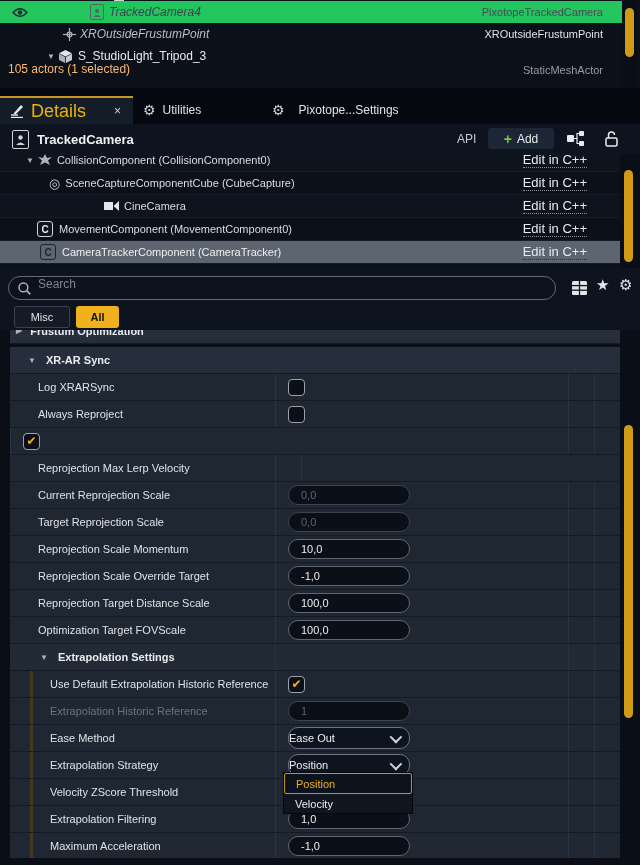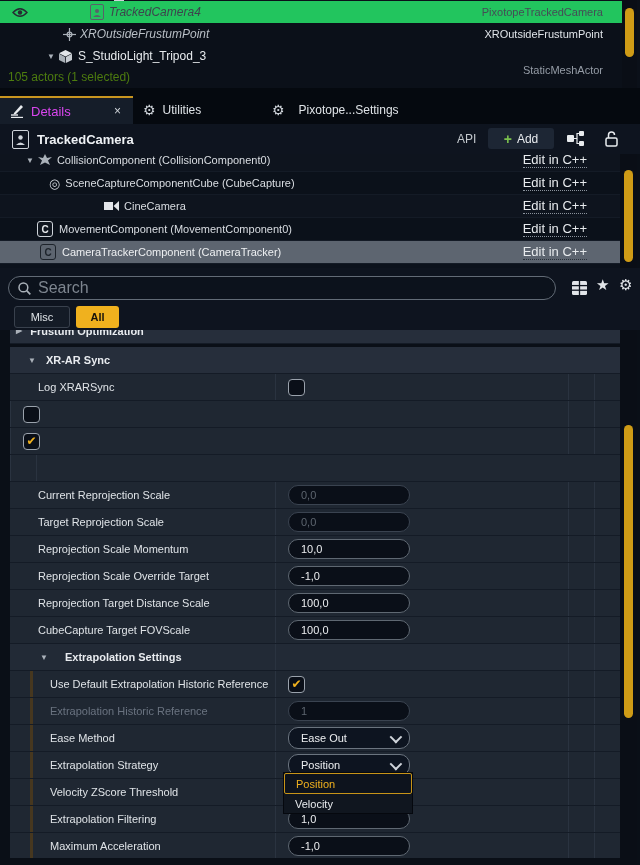--- a/index.html
+++ b/index.html
@@ -35,42 +35,42 @@
   .crow.alt{background:#0b111a;}
   .csel{background:#5d6570;}
   .edit{position:absolute;right:33px;color:#e8ebee;border-bottom:1px dotted #8a929c;font-size:13px;}
   .cicon{width:14px;height:14px;border:1px solid #cfd4da;border-radius:3px;color:#e6e9ec;
          font-size:10px;font-weight:bold;display:inline-flex;align-items:center;justify-content:center;
          background:#10161f;margin-right:6px;flex:0 0 auto;}
   .tri{color:#aab1b9;font-size:8px;margin-right:4px;}
   
   #searchrow{left:0;top:268px;width:640px;height:62px;background:#0e141f;}
   #searchbox{position:absolute;left:8px;top:8px;width:548px;height:24px;border:1px solid #626b76;
-             border-radius:13px;box-sizing:border-box;background:#0c121c;display:flex;align-items:center;
-             padding-left:9px;gap:7px;color:#7d858f;font-size:16px;}
+             border-radius:13px;box-sizing:border-box;background:#0c121c;display:flex;
+             padding-left:9px;gap:7px;color:#7d858f;font-size:12px;}
   .btn{position:absolute;top:38px;height:22px;border-radius:3px;display:flex;align-items:center;
        justify-content:center;font-size:11px;}
   #miscbtn{left:14px;width:56px;background:#141b26;border:1px solid #39414d;color:#dfe3e7;box-sizing:border-box;}
   #allbtn{left:76px;width:43px;background:#f0b11e;color:#17120a;font-weight:bold;}
   
   #proplist{left:0;top:330px;width:620px;height:528px;overflow:hidden;}
   .cathdr{height:26px;margin-left:10px;background:#262e3b;display:flex;align-items:center;
           border-bottom:1px solid #141b26;box-sizing:border-box;color:#e8ebef;font-weight:bold;}
   .prow{height:27px;margin-left:10px;display:flex;border-bottom:1px solid #141b26;box-sizing:border-box;
         background:#1f2732;}
   .plabel{width:265px;display:flex;align-items:center;padding-left:28px;box-sizing:border-box;position:relative;}
   .child .plabel{padding-left:40px;}
   .child .plabel::before{content:"";position:absolute;left:20px;top:0;bottom:0;width:3px;background:#46371f;}
   .pval{flex:1;border-left:1px solid #2a3340;display:flex;align-items:center;padding-left:12px;position:relative;}
   .pcell{width:25px;border-left:1px solid #2a3340;}
   .field{width:122px;height:20px;border:1px solid #5f6872;border-radius:10px;background:#0a0f18;
          box-sizing:border-box;display:flex;align-items:center;padding-left:12px;color:#eceef0;}
   .field.dis{border-color:#3a4350;color:#5d656f;}
   .combo{width:122px;height:22px;border:1px solid #6b747f;border-radius:10px;background:#0d1420;
-         box-sizing:border-box;display:flex;align-items:center;padding-left:12px;color:#eceef0;position:relative;}
+         box-sizing:border-box;display:flex;align-items:center;color:#eceef0;position:relative;}
   .chev{position:absolute;right:10px;width:7px;height:7px;border-right:2px solid #cfd4da;
         border-bottom:2px solid #cfd4da;transform:rotate(45deg) translateY(-2px);}
   .cbox{width:17px;height:17px;border:1px solid #9aa2ac;border-radius:4px;background:#0a0f18;
         box-sizing:border-box;display:flex;align-items:center;justify-content:center;
         color:#f0b11e;font-size:12px;}
   .dimlabel{color:#6a7380;}
   
   #ddpopup{position:absolute;left:283px;top:442px;width:130px;background:#10161f;z-index:5;
            border:1px solid #05080e;box-sizing:border-box;}
   .dditem{height:19px;display:flex;align-items:center;padding-left:11px;color:#e8ebee;}
@@ -118,36 +118,36 @@
       <span class="ic">
         <svg width="13" height="13" viewBox="0 0 13 13">
             <path d="M6.5 0 13 3.3 6.5 6.6 0 3.3 Z" fill="#e2e5e9"></path>
             <path d="M0 3.8 6.1 6.9 6.1 13 0 9.9 Z" fill="#aab1b8"></path>
             <path d="M13 3.8 6.9 6.9 6.9 13 13 9.9 Z" fill="#c7ccd2"></path>
           </svg>
       </span>
       <span style="margin-left:6px;color:#e8ebee;font-size:12px;">S_StudioLight_Tripod_3</span>
       <span class="type" style="color:#959ca6;margin-top:28px;">StaticMeshActor</span>
     </div>
-    <div class="abs" style="left:8px;top:70px;color:#4d7c0f;font-size:12px;">105 actors (1 selected)</div>
+    <div class="abs" style="left:8px;top:62px;color:#fdba74;font-size:12px;">105 actors (1 selected)</div>
     <div class="sbtrack" style="left:622px;top:0;width:15px;height:88px;">
       <div class="sbthumb" style="left:3px;top:8px;height:49px;"></div>
     </div>
   </div>
 
   <div id="tabbar" class="abs">
     <div class="tab" id="tab-details">
       <span class="ic">
         <svg width="14" height="14" viewBox="0 0 14 14">
             <line x1="1" y1="11" x2="8" y2="11" stroke="#e8ebee" stroke-width="1.4"></line>
             <line x1="1" y1="13.4" x2="13" y2="13.4" stroke="#e8ebee" stroke-width="1.2"></line>
             <path d="M4 9 11 1 13 3 6 10 3.5 10.6 Z" fill="#e8ebee"></path>
           </svg>
       </span>
-      <span style="color:#d946ef;font-size:13px;">Details</span>
+      <span style="color:#eab308;font-size:18px;">Details</span>
       <span class="tabx">×</span>
     </div>
     <div class="tab" style="left:143px;">
       <span class="ic" style="color:#cfd4da;font-size:14px;">⚙</span>
       <span style="color:#dfe3e7;font-size:12px;">Utilities</span>
     </div>
     <div class="tab" style="left:272px;">
       <span class="ic" style="color:#cfd4da;font-size:14px;">⚙</span>
       <span style="color:#dfe3e7;font-size:12px;padding-left:7px;">Pixotope...Settings</span>
     </div>
@@ -263,35 +263,37 @@
 
     <div class="prow">
       <div class="plabel">Log XRARSync</div>
       <div class="pval">
           <div class="cbox"></div>
         </div>
       <div class="pcell"></div>
         <div class="pcell"></div>
     </div>
     <div class="prow">
+      <div class="plabel">Always Reproject</div>
       <div class="pval">
           <div class="cbox"></div>
         </div>
       <div class="pcell"></div>
         <div class="pcell"></div>
     </div>
     <div class="prow">
       <div class="pval">
           <div class="cbox">✔</div>
         </div>
       <div class="pcell"></div>
         <div class="pcell"></div>
     </div>
 
     <div class="prow">
+      <div class="plabel">Reprojection Max Lerp Velocity</div>
       <div class="pcell"></div>
         <div class="pcell"></div>
     </div>
     <div class="prow">
       <div class="plabel">Current Reprojection Scale</div>
       <div class="pval">
           <div class="field dis">0,0</div>
         </div>
       <div class="pcell"></div>
         <div class="pcell"></div>
@@ -322,32 +324,32 @@
     </div>
     <div class="prow">
       <div class="plabel">Reprojection Target Distance Scale</div>
       <div class="pval">
           <div class="field">100,0</div>
         </div>
       <div class="pcell"></div>
         <div class="pcell"></div>
     </div>
     <div class="prow">
-      <div class="plabel">CubeCapture Target FOVScale</div>
+      <div class="plabel">Optimization Target FOVScale</div>
       <div class="pval">
           <div class="field">100,0</div>
         </div>
       <div class="pcell"></div>
         <div class="pcell"></div>
     </div>
 
     <div class="prow" style="background:#222a36;">
       <div class="plabel" style="padding-left:0;">
         <span class="tri" style="margin-left:30px;">▼</span>
-        <span style="margin-left:13px;font-weight:bold;color:#e8ebef;">Extrapolation Settings</span>
+        <span style="margin-left:6px;font-weight:bold;color:#e8ebef;">Extrapolation Settings</span>
       </div>
       <div class="pval"></div>
       <div class="pcell"></div>
         <div class="pcell"></div>
     </div>
 
     <div class="prow child">
       <div class="plabel">Use Default Extrapolation Historic Reference</div>
       <div class="pval">
           <div class="cbox">✔</div>

